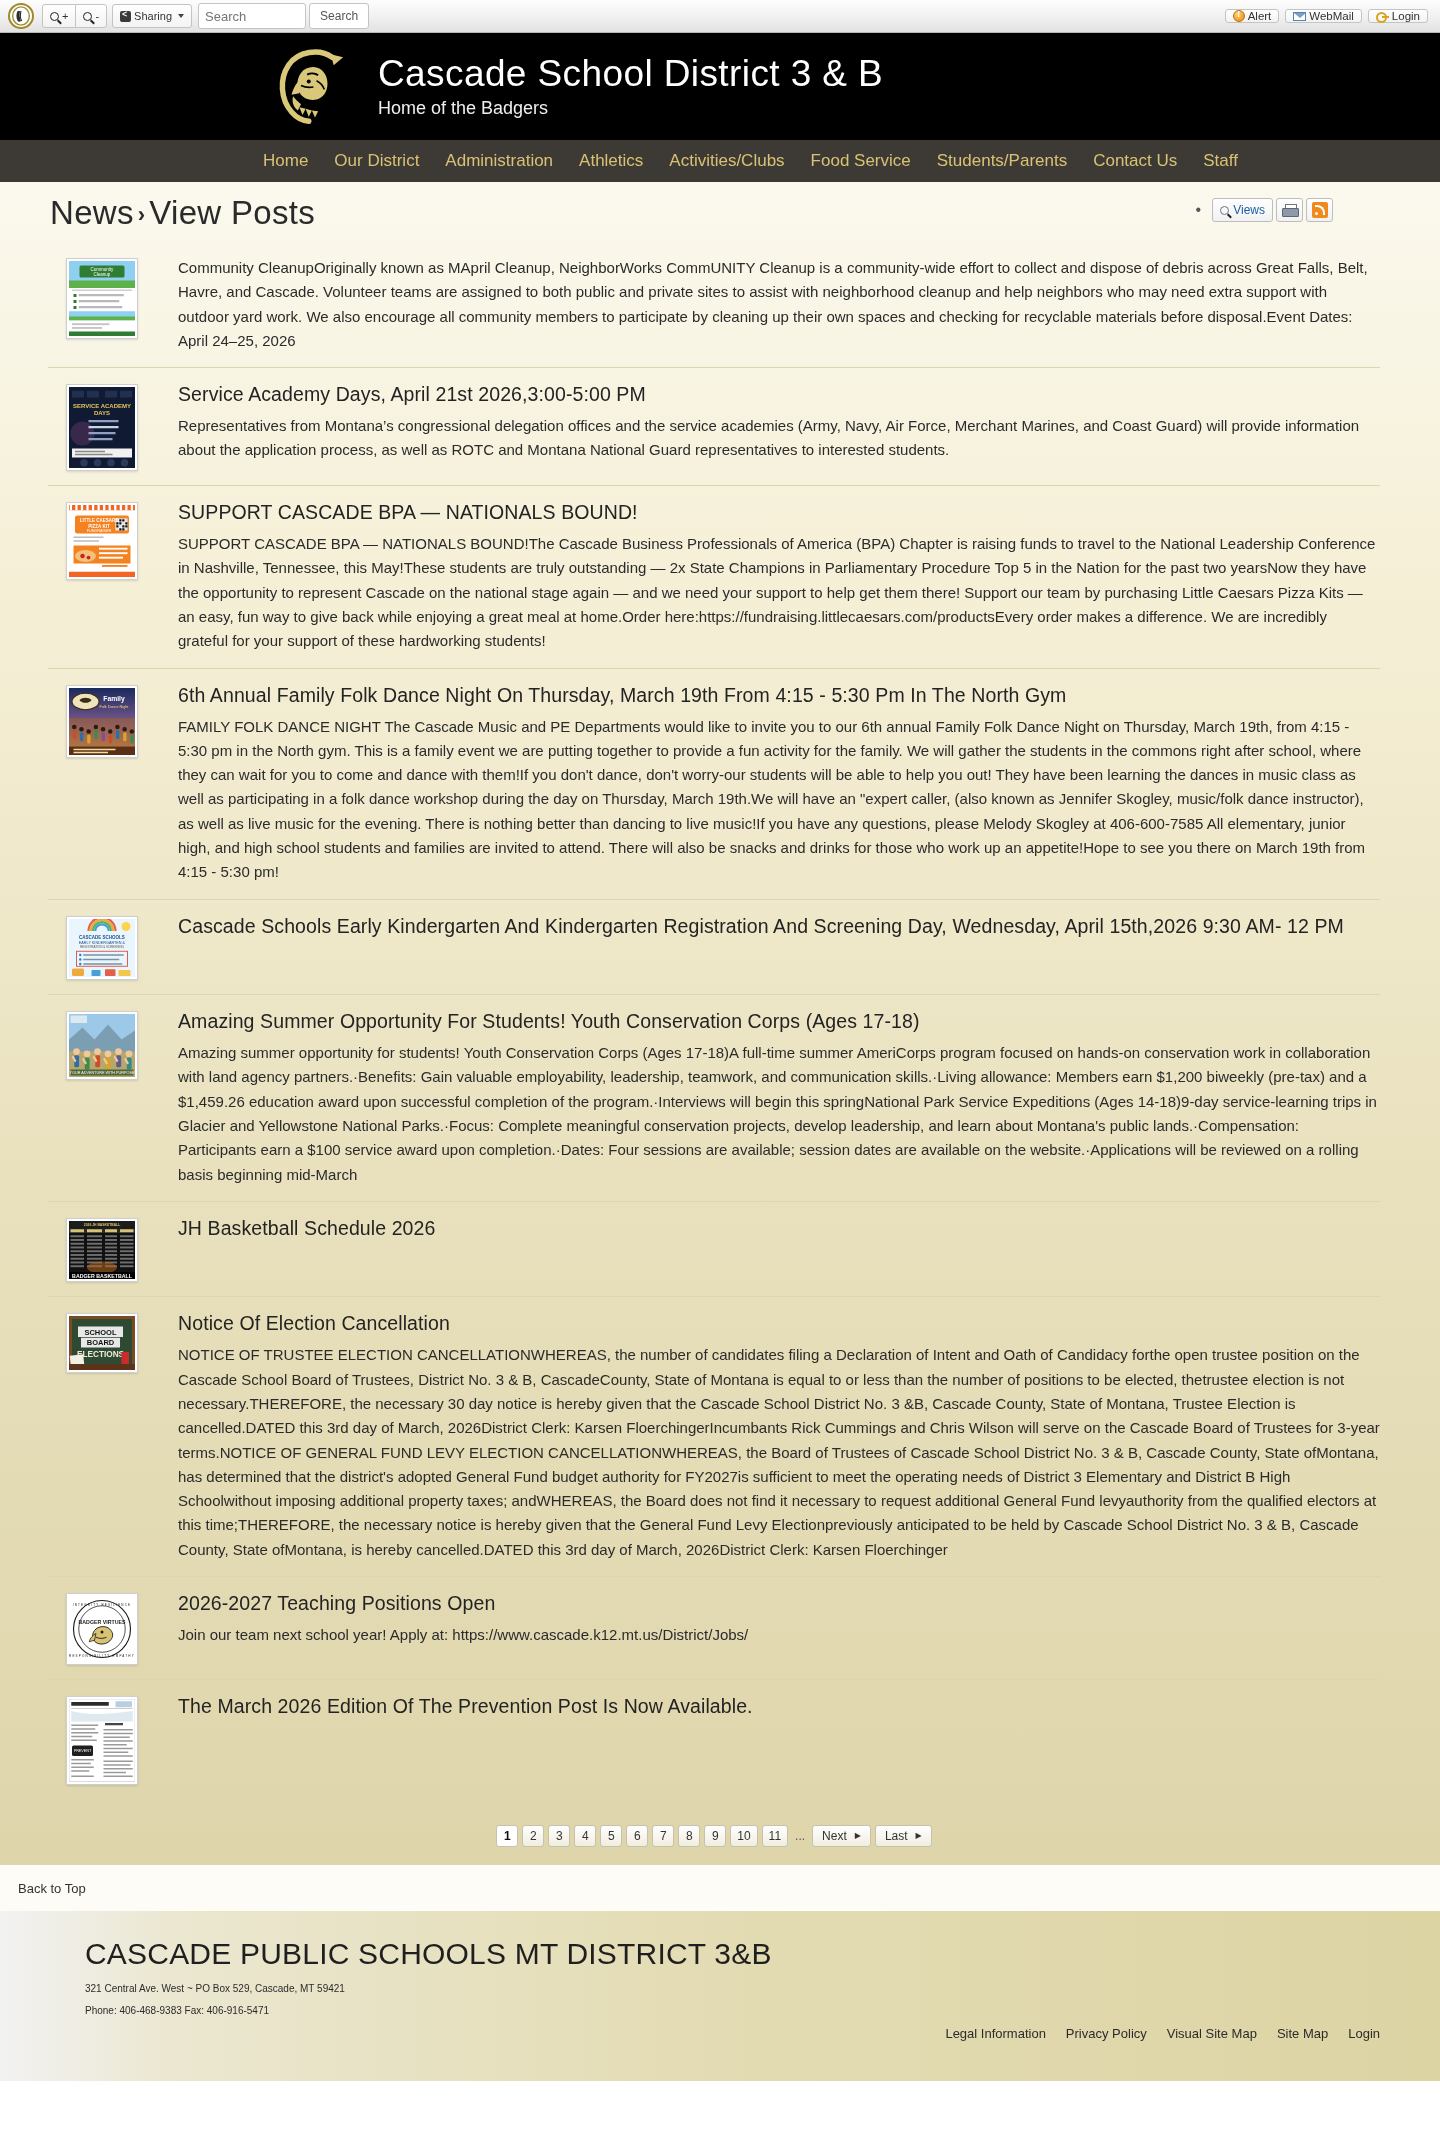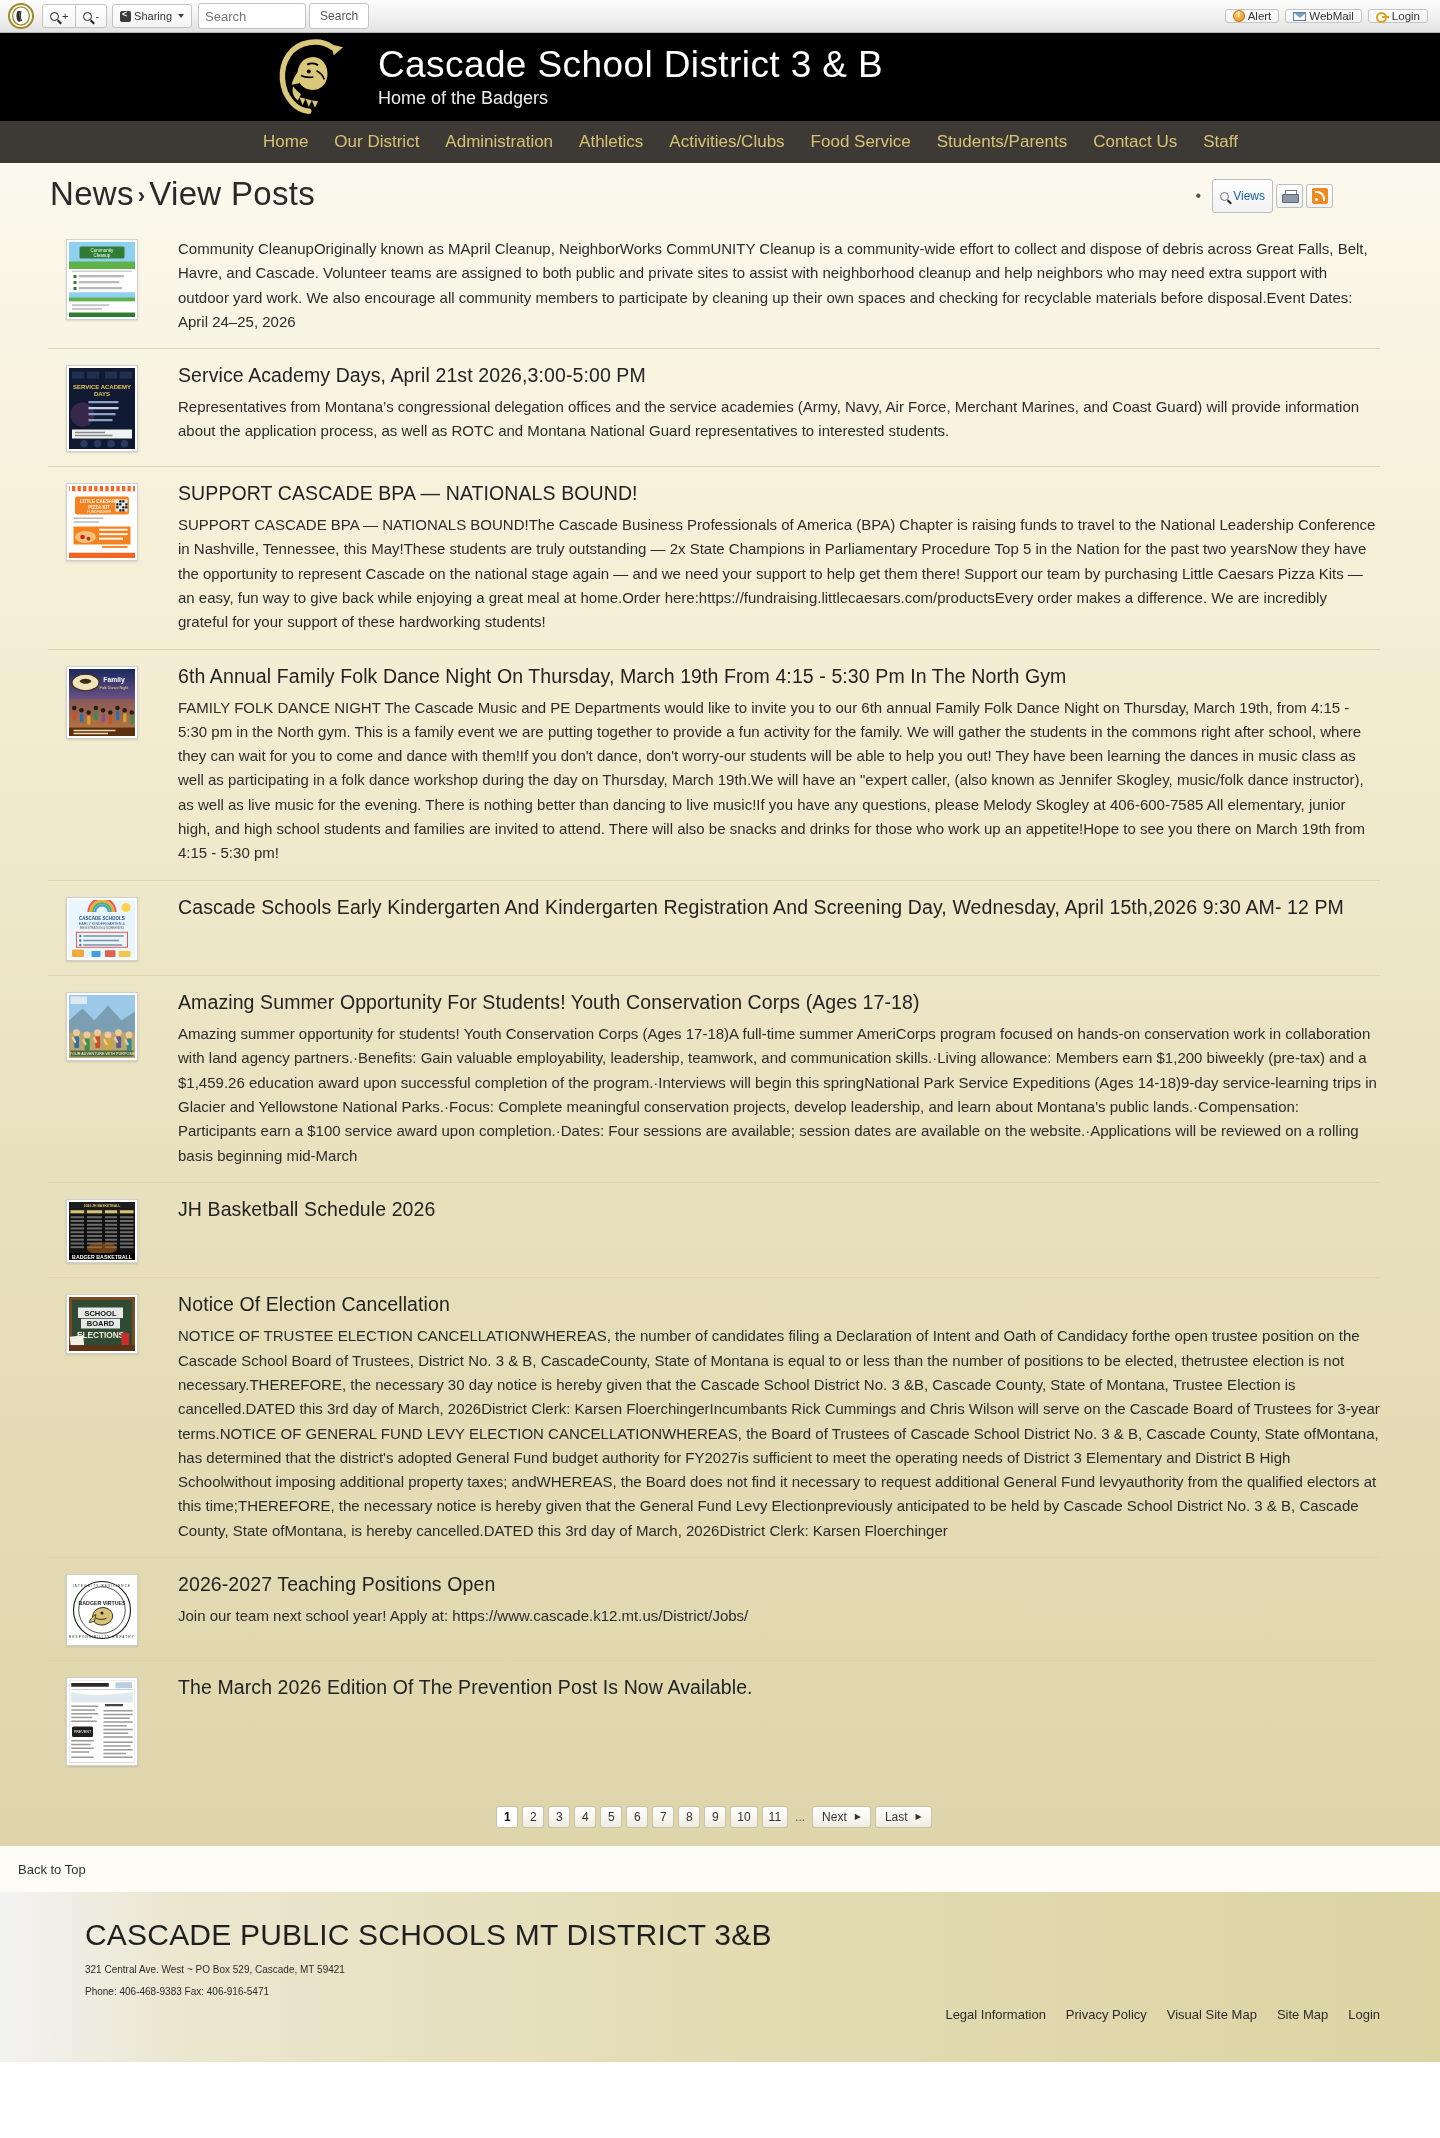--- a/index.html
+++ b/index.html
@@ -113,21 +113,21 @@
     border-radius:50%; position:relative;
   }
   .mag:after{
     content:""; position:absolute; right:-4px; bottom:-3px;
     width:5px; height:1.8px; background:#222; transform:rotate(45deg);
   }
 
   
   .masthead {
     background: #000;
-    height: 88px;
+    height: 107px;
     display: flex;
     align-items: center;
     padding-left: 276px;
   }
   .badger-logo {
     width: 78px; height: 82px;
     flex: 0 0 auto;
     margin-right: 24px;
   }
   .dist-title {
@@ -193,21 +193,21 @@
     position: absolute;
     right: 47px;
     top: 16px;
     display: flex; align-items: center; gap: 3px;
   }
   .tool-dot { color:#555; font-size: 16px; margin-right: 8px; line-height: 1;}
   .tool-btn {
     border: 1px solid #bdbdbd;
     background: linear-gradient(to bottom,#ffffff,#f1f1f1);
     border-radius: 3px;
-    height: 34px;
+    height: 24px;
     display: inline-flex; align-items: center; gap: 4px;
     padding: 0 7px;
     font-size: 12px;
     color: #1b5fa8;
     cursor: pointer;
   }
   .tool-icon-btn {
     border: 1px solid #bdbdbd;
     background: linear-gradient(to bottom,#ffffff,#f1f1f1);
     border-radius: 3px;

